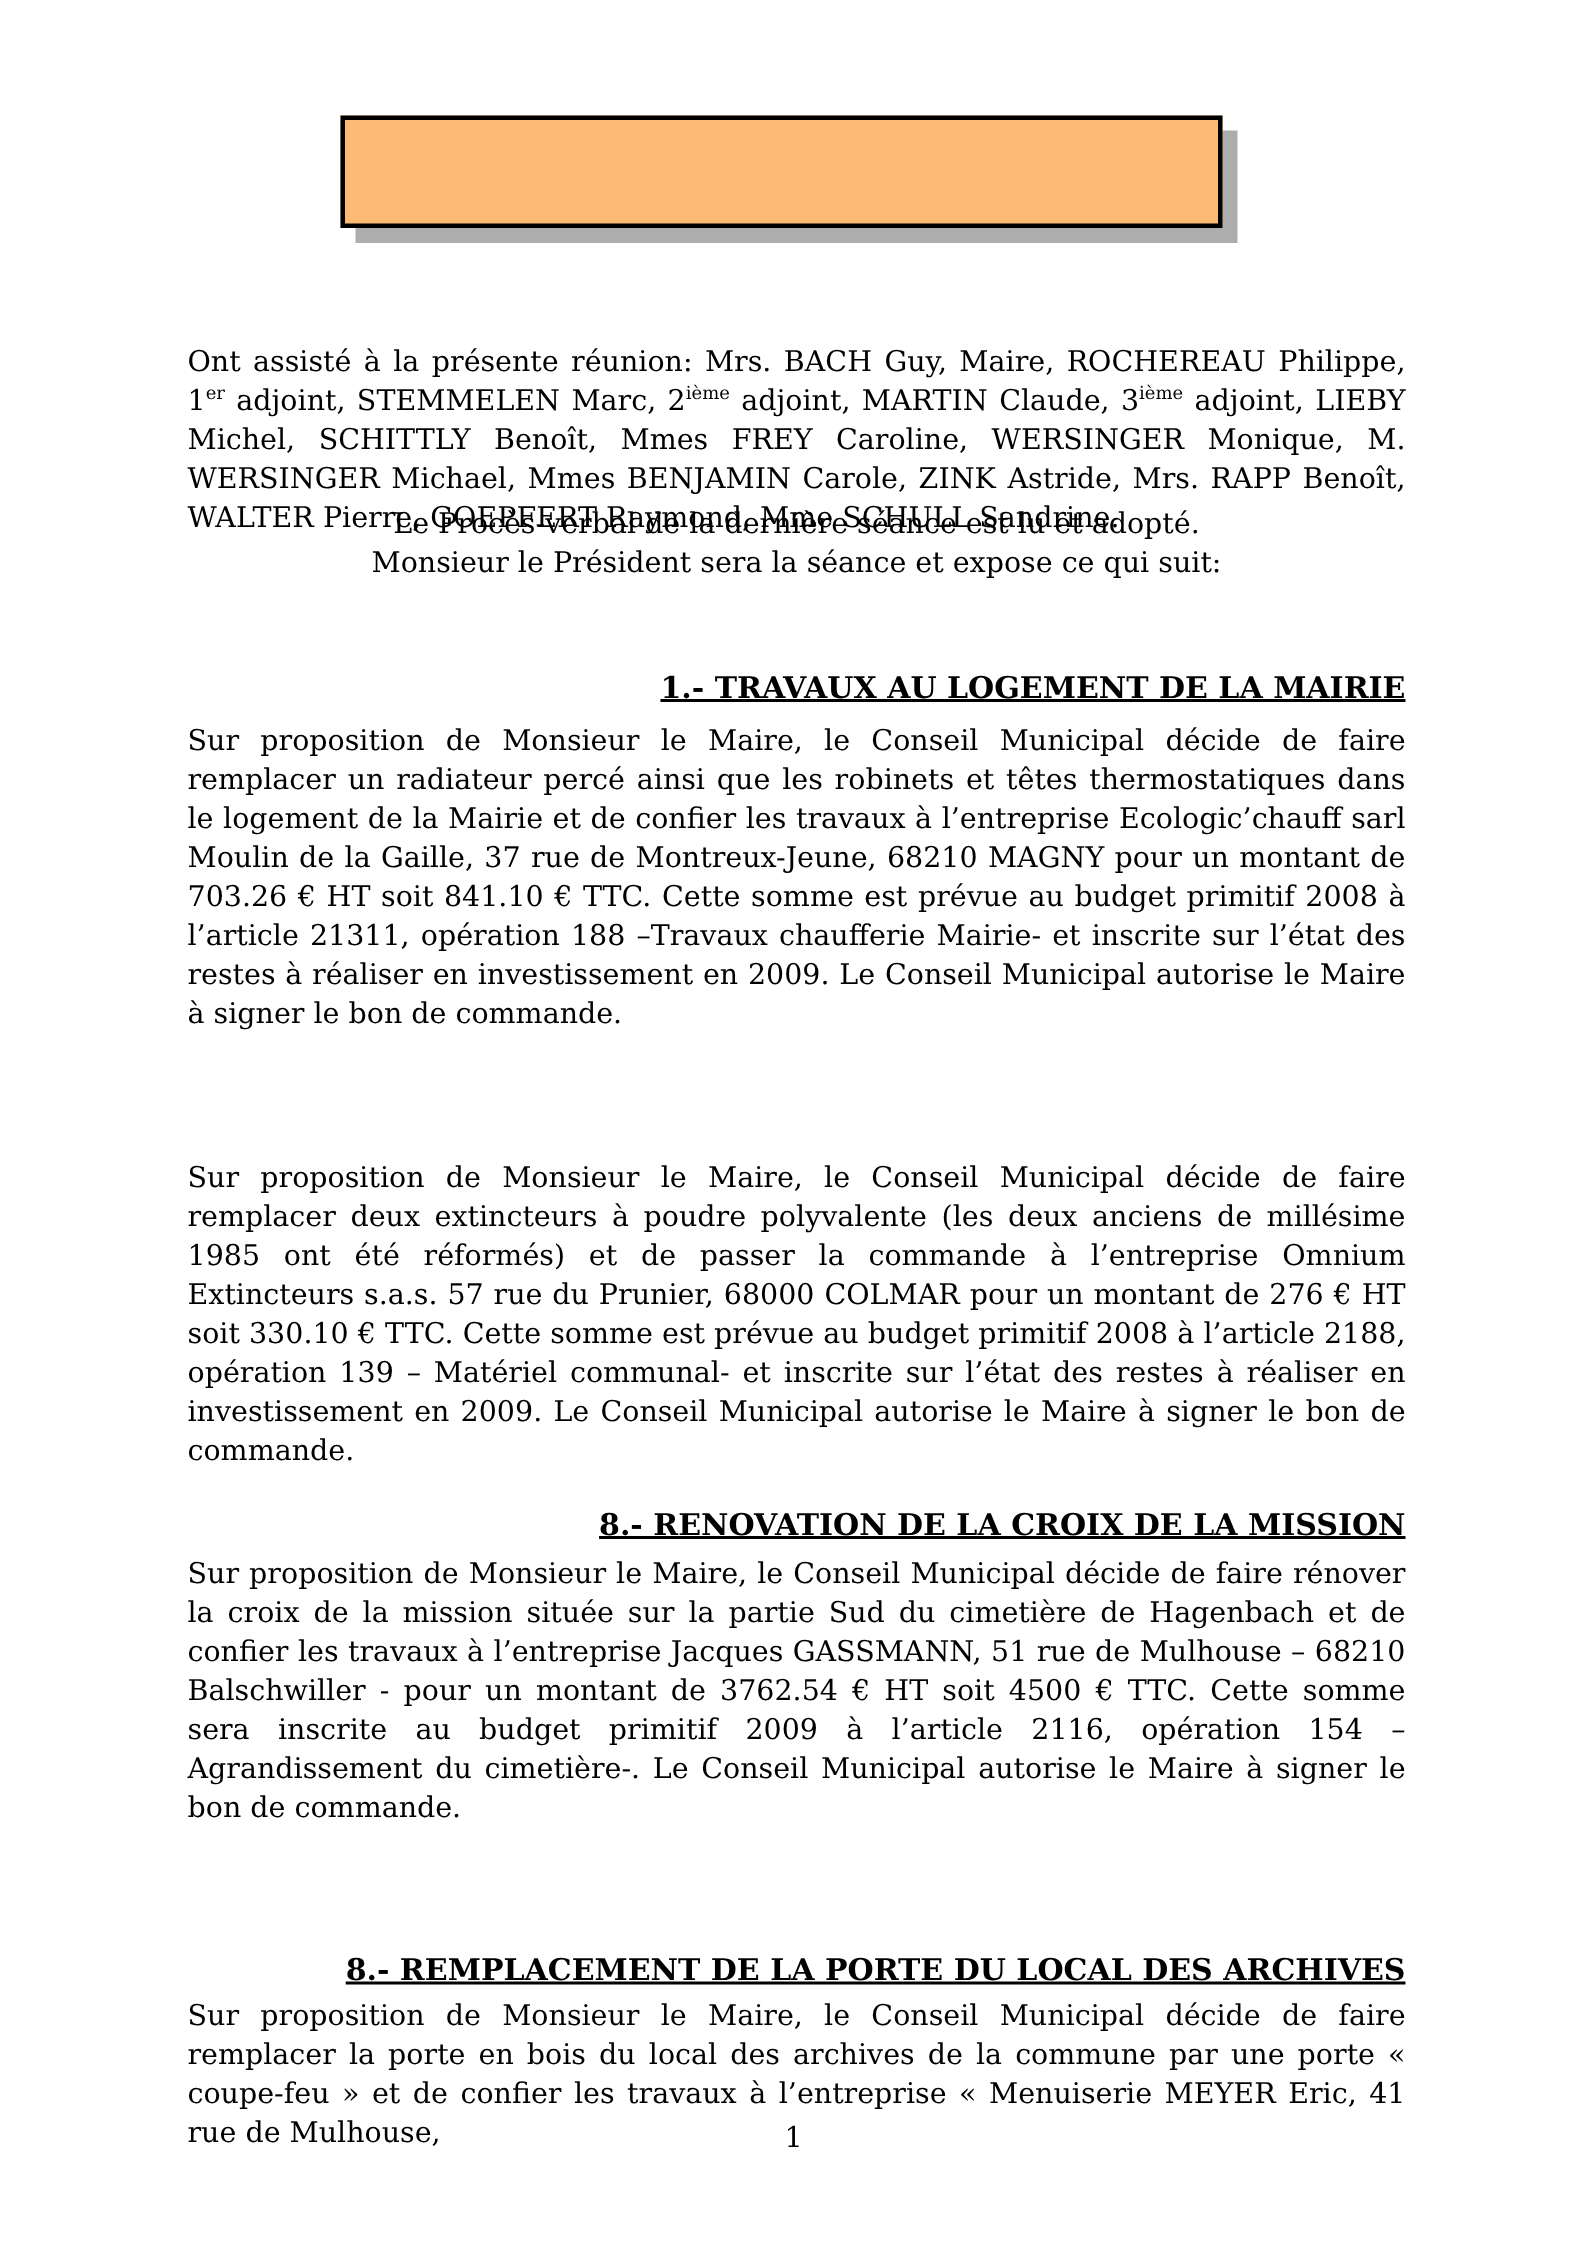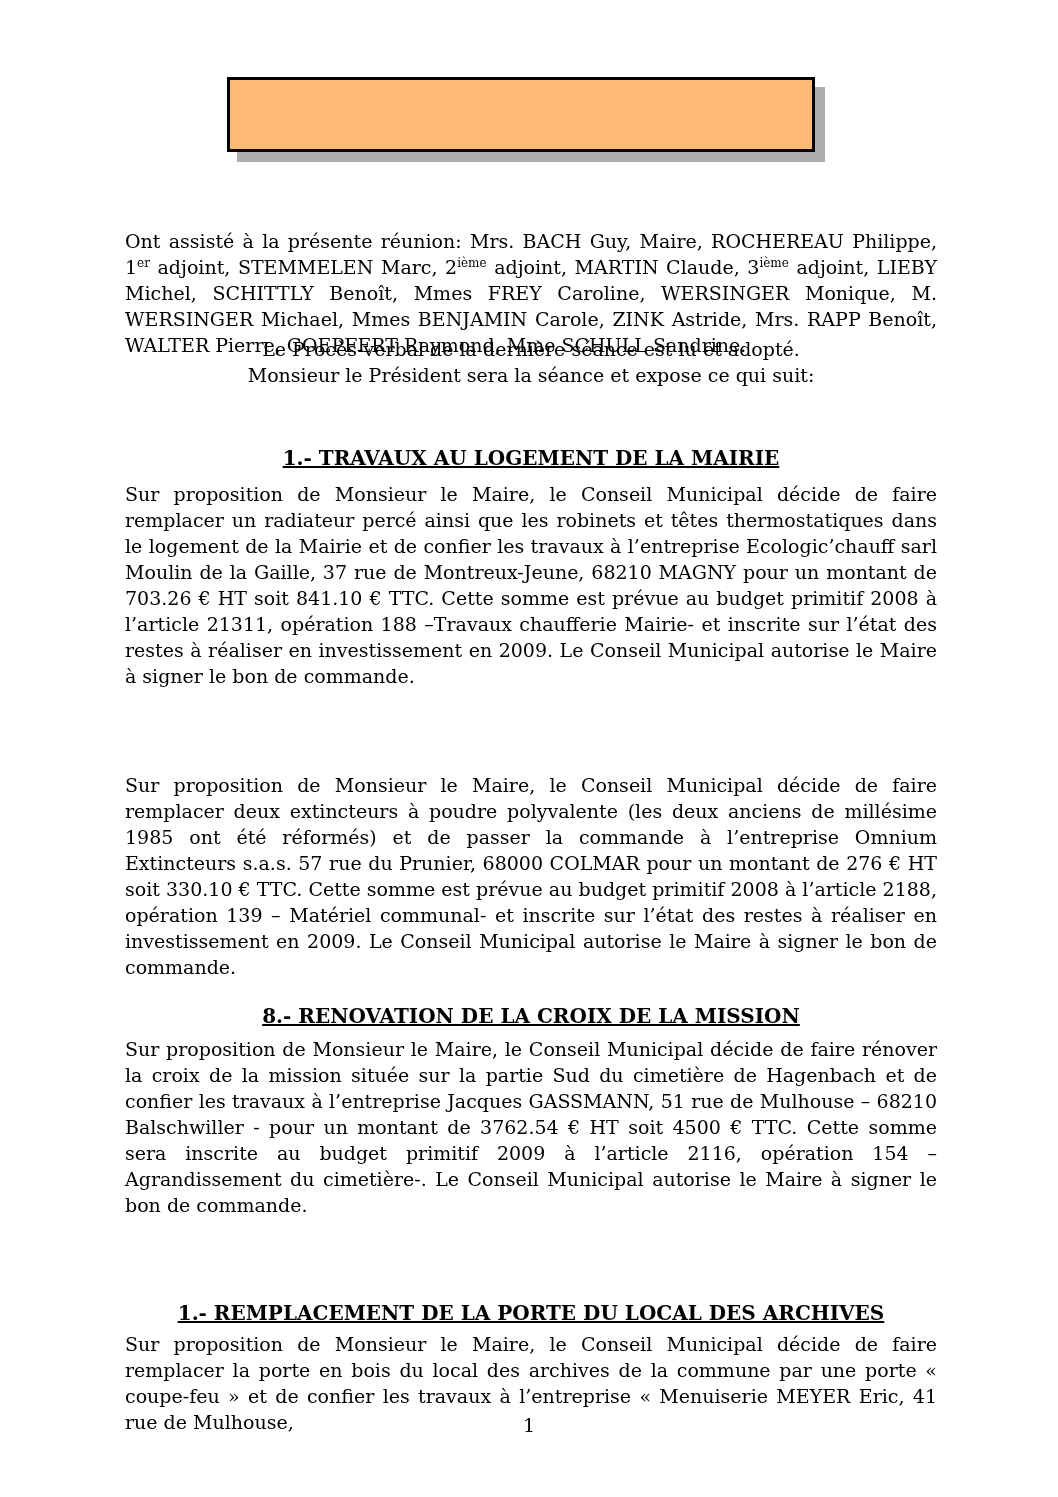--- a/index.html
+++ b/index.html
@@ -68,21 +68,21 @@
   .textblock p { margin: 0; }
   sup { font-size: 12px; line-height: 0; }
 
   .section-heading {
     position: absolute;
     left: 125px;
     width: 812px;
     font-size: 20px;
     line-height: 26px;
     font-weight: bold;
-    text-align: center;
+    text-align: right;
   }
   .section-heading span { text-decoration: underline; }
 
   .page-number {
     position: absolute;
     left: 0;
     top: 1412px;
     width: 100%;
     text-align: center;
     font-size: 19px;
@@ -114,20 +114,20 @@
 
   <div class="textblock" style="top: 772px;">
     <p>Sur proposition de Monsieur le Maire, le Conseil Municipal décide de faire remplacer deux extincteurs à poudre polyvalente (les deux anciens de millésime 1985 ont été réformés) et de passer la commande à l’entreprise Omnium Extincteurs s.a.s. 57 rue du Prunier, 68000 COLMAR pour un montant de 276 € HT soit 330.10 € TTC. Cette somme est prévue au budget primitif 2008 à l’article 2188, opération 139 – Matériel communal- et inscrite sur l’état des restes à réaliser en investissement en 2009. Le Conseil Municipal autorise le Maire à signer le bon de commande.</p>
   </div>
 
   <h2 class="section-heading" style="top: 986px;"><span>8.- RENOVATION DE LA CROIX DE LA MISSION</span></h2>
   <div class="textblock" style="top: 1036px;">
     <p>Sur proposition de Monsieur le Maire, le Conseil Municipal décide de faire rénover la croix de la mission située sur la partie Sud du cimetière de Hagenbach et de confier les travaux à l’entreprise Jacques GASSMANN, 51 rue de Mulhouse – 68210 Balschwiller - pour un montant de 3762.54 € HT soit 4500 € TTC. Cette somme sera inscrite au budget primitif 2009 à l’article 2116, opération 154 – Agrandissement du cimetière-. Le Conseil Municipal autorise le Maire à signer le bon de commande.</p>
   </div>
 
-  <h2 class="section-heading" style="top: 1283px;"><span>1.- REMPLACEMENT DE LA PORTE DU LOCAL DES ARCHIVES</span></h2>
+  <h2 class="section-heading" style="top: 1283px;"><span>8.- REMPLACEMENT DE LA PORTE DU LOCAL DES ARCHIVES</span></h2>
   <div class="textblock" style="top: 1331px;">
     <p>Sur proposition de Monsieur le Maire, le Conseil Municipal décide de faire remplacer la porte en bois du local des archives de la commune par une porte « coupe-feu » et de confier les travaux à l’entreprise « Menuiserie MEYER Eric, 41 rue de Mulhouse,</p>
   </div>
 
   <div class="page-number">1</div>
 
 </div>
 
 </body></html>

